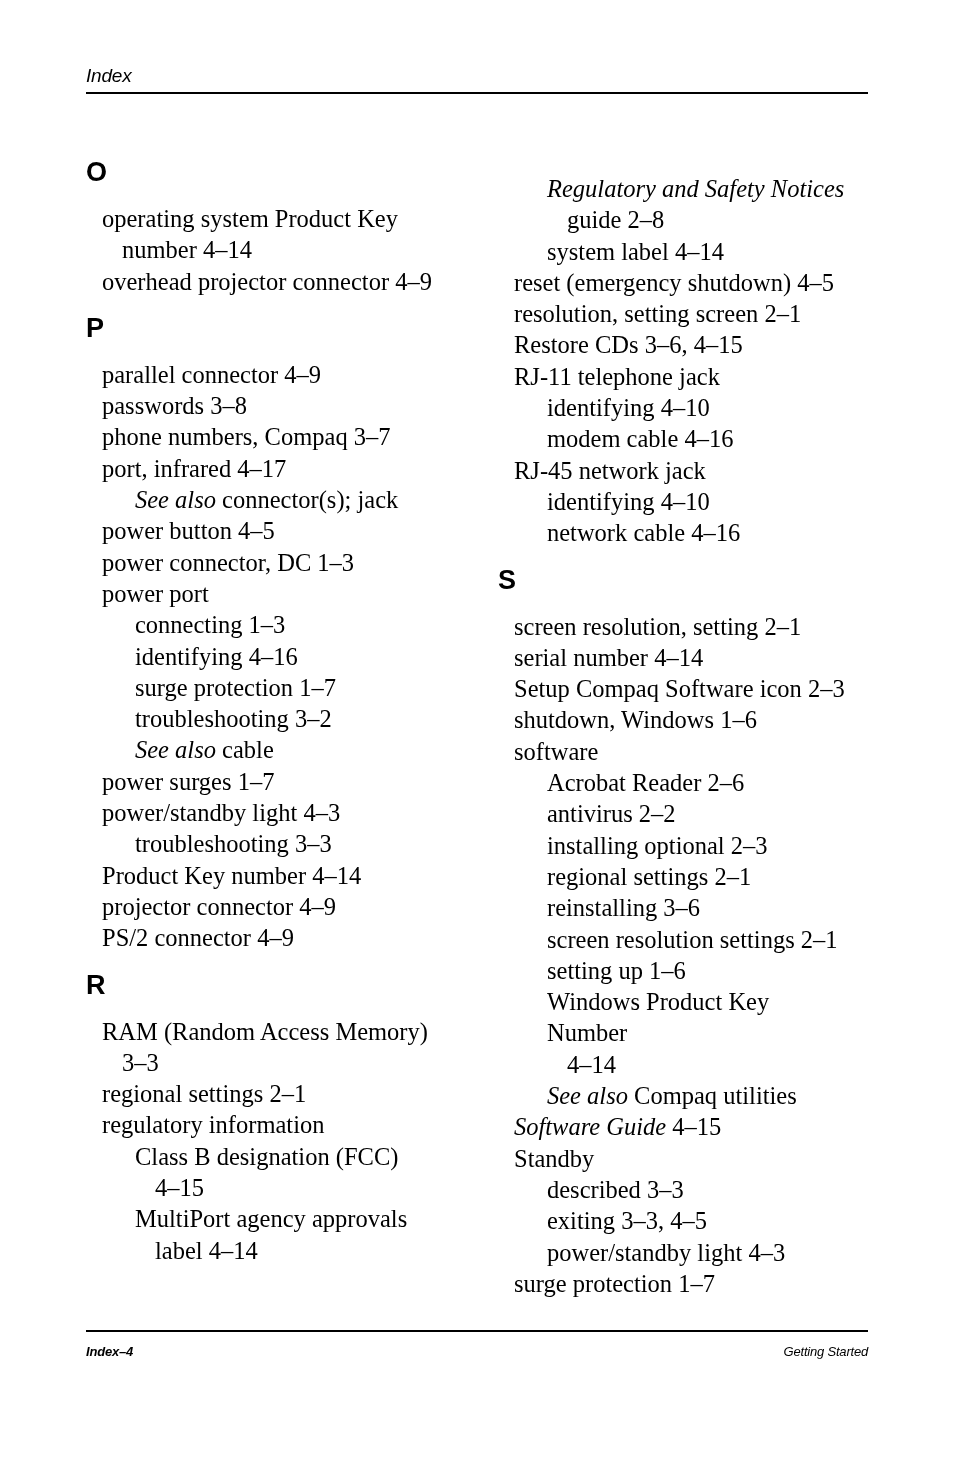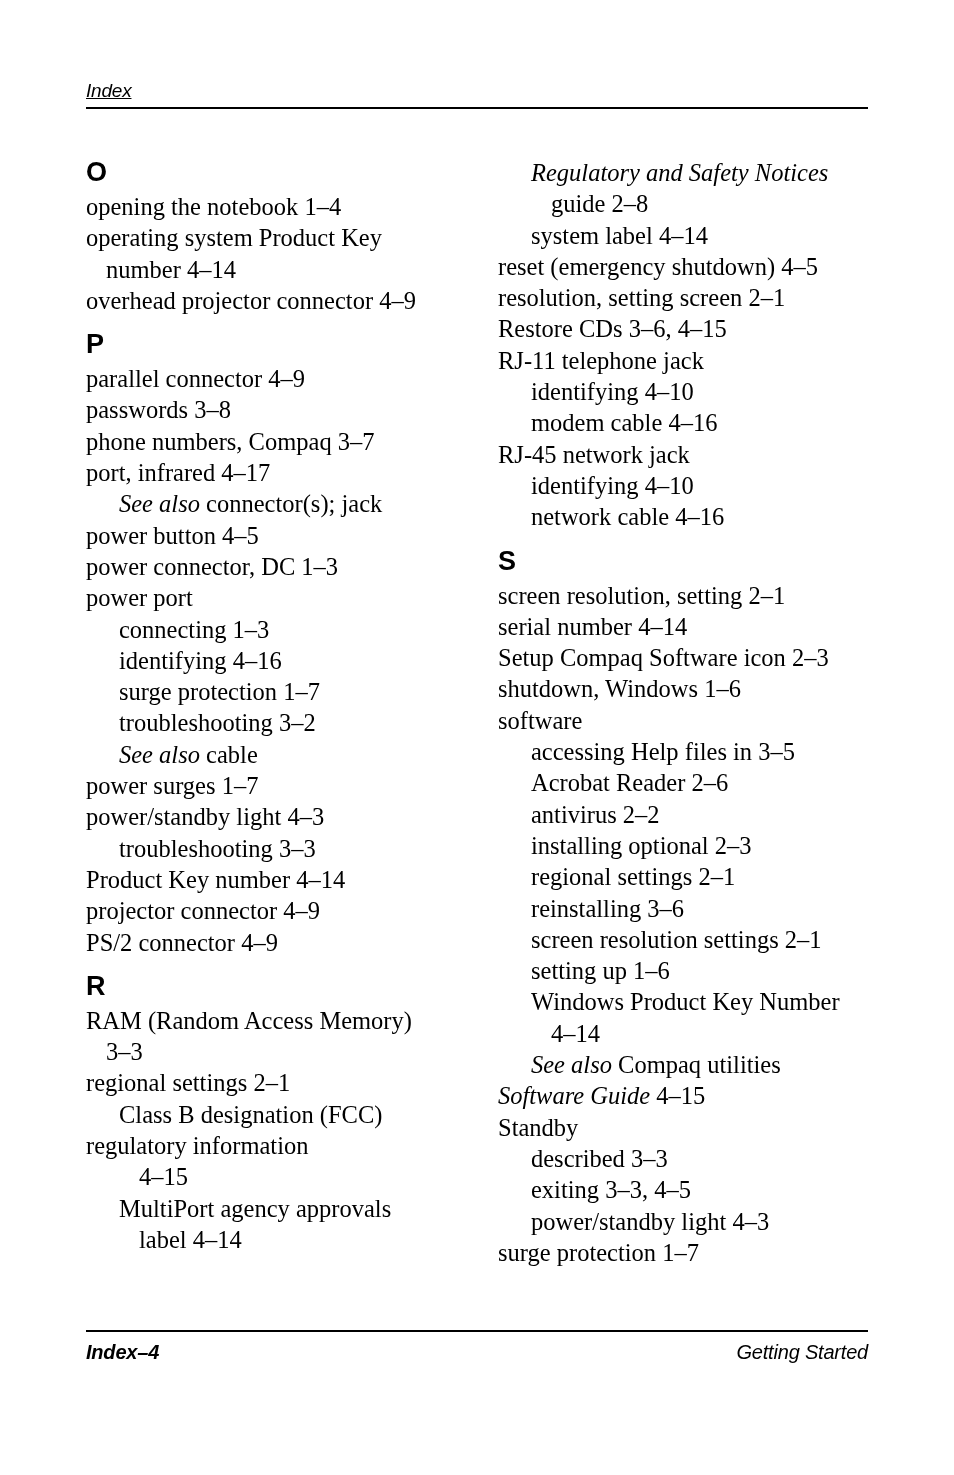--- a/index.html
+++ b/index.html
@@ -14,23 +14,22 @@
     background: #ffffff;
     overflow: hidden;
     font-family: "Liberation Serif", "DejaVu Serif", serif;
     color: #000000;
   }
 
   
   .header {
     position: absolute;
     left: 86px;
-    top: 80px;
-    width: 782px;
-    text-decoration: underline;
+    top: 65px;
+    width: 782px;
   }
   .header-title {
     font-family: "Liberation Sans", "DejaVu Sans", sans-serif;
     font-style: italic;
     font-weight: 400;
     font-size: 19px;
     letter-spacing: -0.2px;
     line-height: 22px;
     color: #000;
   }
@@ -69,21 +68,21 @@
   }
   .section + .section {
     margin-top: 13px;
   }
   .col.right > .section:first-child > .section-letter {
     display: none;
   }
 
   
   .entries {
-    margin: 0;
+    margin: 16px;
     padding: 0;
     list-style: none;
   }
   .entry {
     font-family: "Liberation Serif", "DejaVu Serif", serif;
     font-size: 24.5px;
     line-height: 31.3px;
     white-space: pre-wrap;
     color: #000;
   }
@@ -109,21 +108,21 @@
     border-bottom: 2px solid #000;
     width: 782px;
   }
   .footer-row {
     margin-top: 9px;
     display: flex;
     justify-content: space-between;
     align-items: baseline;
     font-family: "Liberation Sans", "DejaVu Sans", sans-serif;
     font-style: italic;
-    font-size: 20px;
+    font-size: 13px;
     line-height: 22px;
   }
   .footer-page {
     font-weight: bold;
     letter-spacing: -0.2px;
   }
   .footer-doc {
     font-weight: 400;
     letter-spacing: -0.2px;
   }
@@ -136,21 +135,20 @@
   <div class="header">
     <div class="header-title">Index</div>
     <div class="header-rule"></div>
   </div>
 
   <div class="columns" id="columns-root">
       <div class="col">
         <div class="section">
           <div class="section-letter">O</div>
           <ul class="entries">
-            <li class="entry lvl0"><span>opening the notebook 1–4</span></li>
             <li class="entry lvl0"><span>operating system Product Key</span></li>
             <li class="entry lvl0c"><span>number 4–14</span></li>
             <li class="entry lvl0"><span>overhead projector connector 4–9</span></li>
           </ul>
         </div>
         <div class="section">
           <div class="section-letter">P</div>
           <ul class="entries">
             <li class="entry lvl0"><span>parallel connector 4–9</span></li>
             <li class="entry lvl0"><span>passwords 3–8</span></li>
@@ -172,22 +170,22 @@
             <li class="entry lvl0"><span>projector connector 4–9</span></li>
             <li class="entry lvl0"><span>PS/2 connector 4–9</span></li>
           </ul>
         </div>
         <div class="section">
           <div class="section-letter">R</div>
           <ul class="entries">
             <li class="entry lvl0"><span>RAM (Random Access Memory)</span></li>
             <li class="entry lvl0c"><span>3–3</span></li>
             <li class="entry lvl0"><span>regional settings 2–1</span></li>
+            <li class="entry lvl0"><span>regulatory information</span></li>
             <li class="entry lvl1"><span>Class B designation (FCC)</span></li>
-            <li class="entry lvl0"><span>regulatory information</span></li>
             <li class="entry lvl1c"><span>4–15</span></li>
             <li class="entry lvl1"><span>MultiPort agency approvals</span></li>
             <li class="entry lvl1c"><span>label 4–14</span></li>
           </ul>
         </div>
       </div>
       <div class="col right">
         <div class="section">
           <ul class="entries">
             <li class="entry lvl1"><span class="ital">Regulatory and Safety Notices</span><span></span></li>
@@ -205,21 +203,20 @@
           </ul>
         </div>
         <div class="section">
           <div class="section-letter">S</div>
           <ul class="entries">
             <li class="entry lvl0"><span>screen resolution, setting 2–1</span></li>
             <li class="entry lvl0"><span>serial number 4–14</span></li>
             <li class="entry lvl0"><span>Setup Compaq Software icon 2–3</span></li>
             <li class="entry lvl0"><span>shutdown, Windows 1–6</span></li>
             <li class="entry lvl0"><span>software</span></li>
-            <li class="entry lvl1"><span>accessing Help files in 3–5</span></li>
             <li class="entry lvl1"><span>Acrobat Reader 2–6</span></li>
             <li class="entry lvl1"><span>antivirus 2–2</span></li>
             <li class="entry lvl1"><span>installing optional 2–3</span></li>
             <li class="entry lvl1"><span>regional settings 2–1</span></li>
             <li class="entry lvl1"><span>reinstalling 3–6</span></li>
             <li class="entry lvl1"><span>screen resolution settings 2–1</span></li>
             <li class="entry lvl1"><span>setting up 1–6</span></li>
             <li class="entry lvl1"><span>Windows Product Key Number</span></li>
             <li class="entry lvl1c"><span>4–14</span></li>
             <li class="entry lvl1"><span class="ital">See also</span><span> Compaq utilities</span></li>

